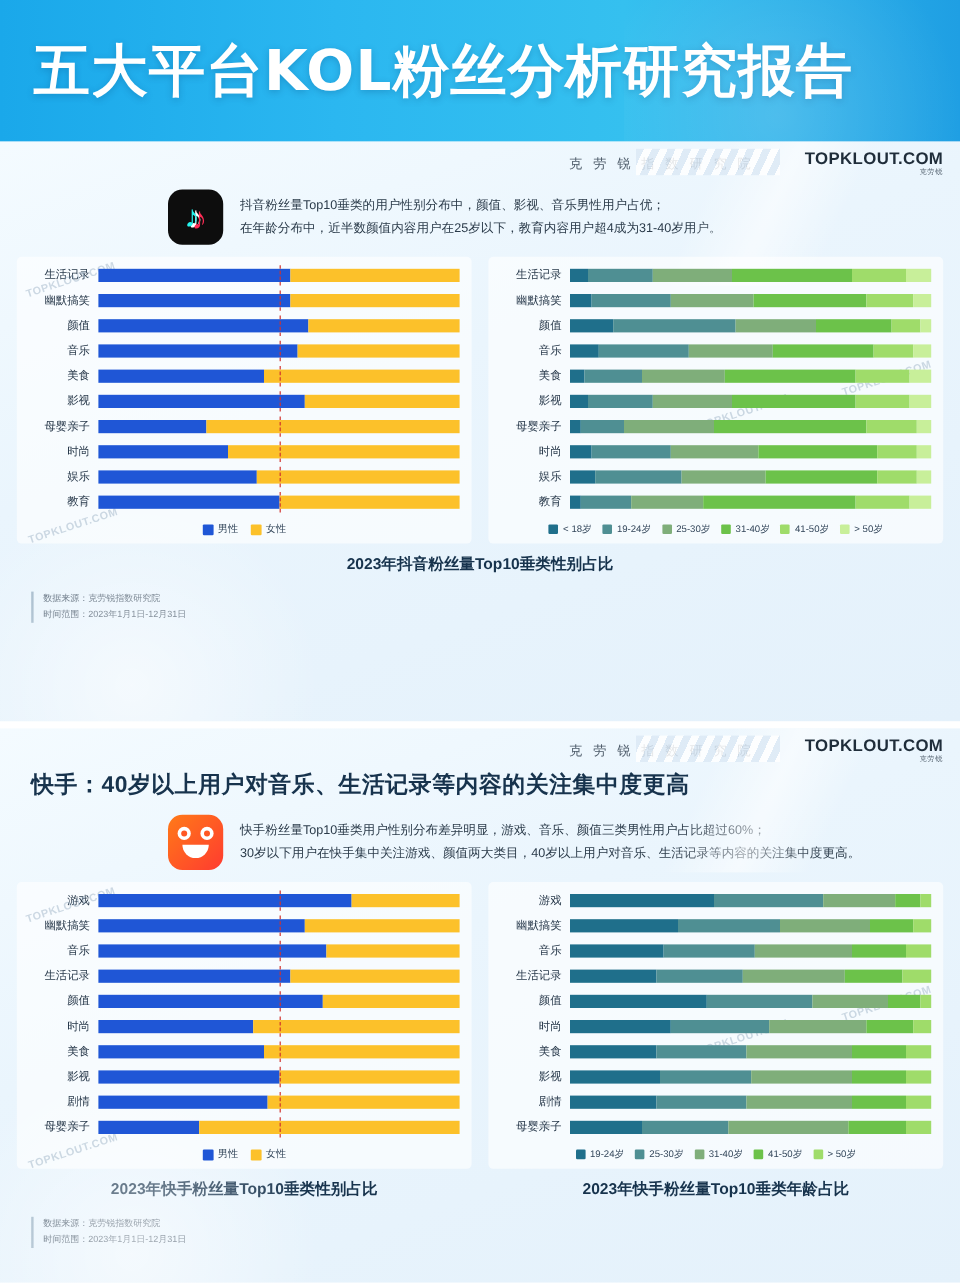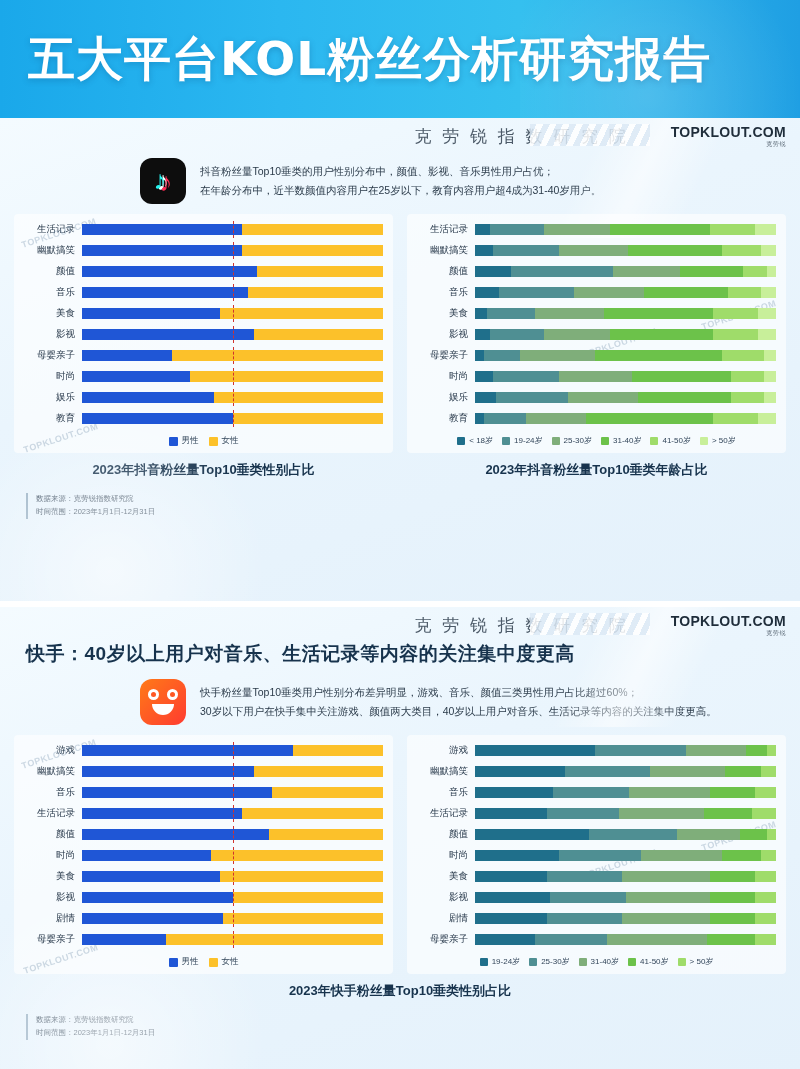--- a/index.html
+++ b/index.html
@@ -52,21 +52,21 @@
     background: radial-gradient(circle,rgba(255,255,255,.55),rgba(255,255,255,0) 65%);
     pointer-events:none;
   }
 
   .sec-head {
     position: relative;
     display:flex; align-items:center; justify-content:flex-end;
     height: 28px; padding: 8px 14px 0 0;
   }
   .inst-name {
-    font-size: 17px; color:#4c5a68; letter-spacing: 3px; margin-right: 42px;
+    font-size: 11px; color:#4c5a68; letter-spacing: 3px; margin-right: 42px;
   }
   .brand {
     text-align:right; line-height:1.05;
   }
   .brand .b1 { font-size: 14px; font-weight:700; color:#1f2d3a; letter-spacing:.3px;}
   .brand .b2 { font-size: 6px; color:#5a6875; letter-spacing:.6px; margin-top:1px;}
   .head-stripes{
     position:absolute; right:150px; top:6px; width:120px; height:22px;
     background: repeating-linear-gradient(115deg,#dce9f5 0 6px, #ffffff 6px 12px);
     opacity:.85;
@@ -425,21 +425,20 @@
             <span class="it">
               <span class="swatch" style="background: rgb(200, 239, 154);"></span>
               <span>&gt; 50岁</span>
             </span>
           </div>
       </div>
     </div>
 
     <div class="captions">
       <div class="caption">2023年抖音粉丝量Top10垂类性别占比</div>
-      <div class="caption">2023年抖音粉丝量Top10垂类年龄占比</div>
     </div>
 
     <div class="source">
       <div>数据来源：克劳锐指数研究院</div>
       <div>时间范围：2023年1月1日-12月31日</div>
     </div>
   </div>
 
   <div class="divider"></div>
 
@@ -694,20 +693,21 @@
             <span class="it">
               <span class="swatch" style="background: rgb(159, 220, 106);"></span>
               <span>&gt; 50岁</span>
             </span>
           </div>
       </div>
     </div>
 
     <div class="captions">
       <div class="caption">2023年快手粉丝量Top10垂类性别占比</div>
+      <div class="caption">2023年快手粉丝量Top10垂类年龄占比</div>
     </div>
 
     <div class="source">
       <div>数据来源：克劳锐指数研究院</div>
       <div>时间范围：2023年1月1日-12月31日</div>
     </div>
   </div>
 
 </div>
 

